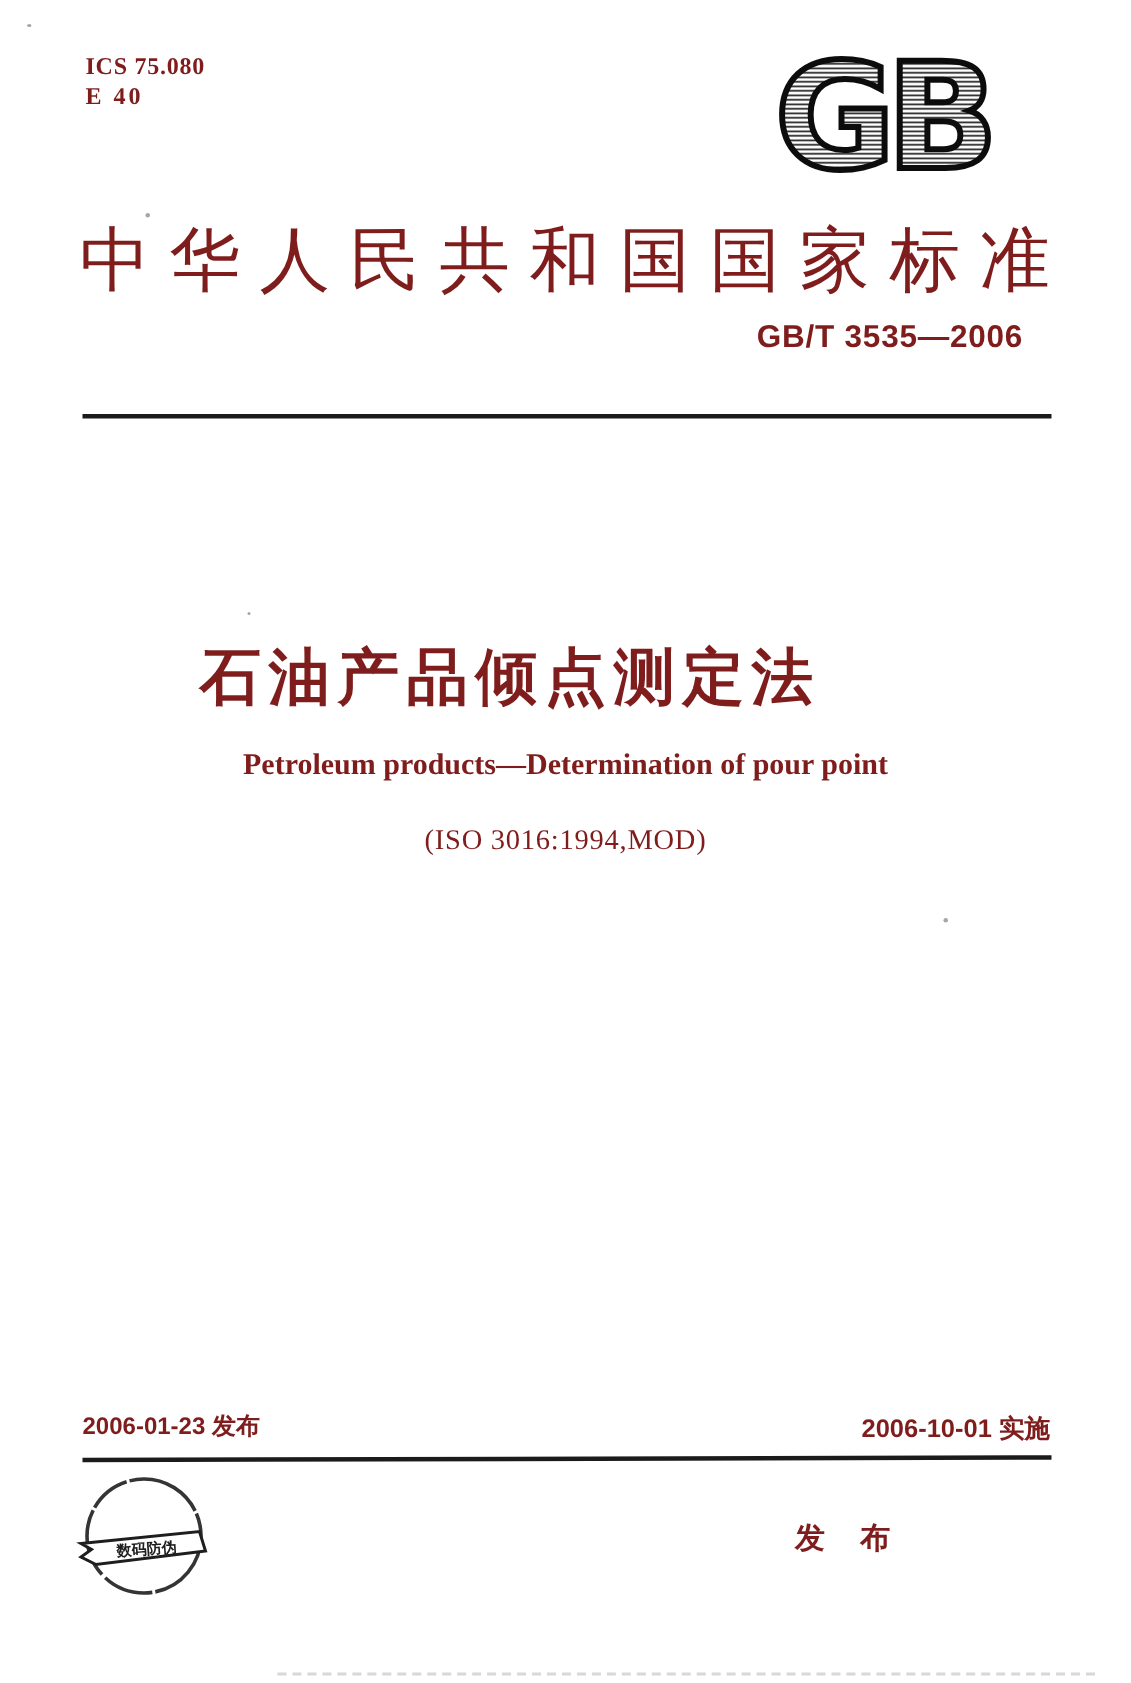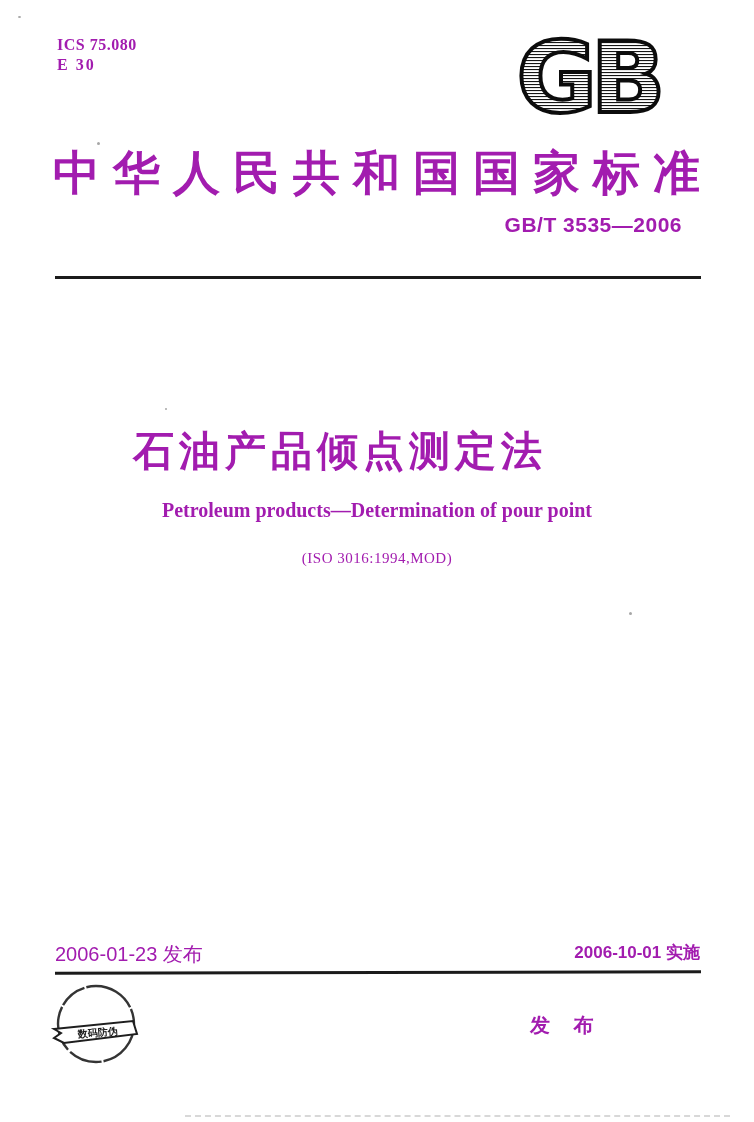--- a/index.html
+++ b/index.html
@@ -3,21 +3,21 @@
 <meta charset="utf-8">
 <style>
   html, body { margin: 0; padding: 0; background: #e8e8e8; }
   .page {
     position: relative;
     width: 754px;
     height: 1122px;
     margin: 0 auto;
     background: #ffffff;
     overflow: hidden;
-    color: #a21caf;
+    color: #7f1d1d;
     font-family: "Liberation Serif", serif;
   }
   .abs { position: absolute; }
 
   
   .ics-code {
     left: 57px; top: 36px;
     font-size: 16px; font-weight: bold;
     letter-spacing: 0.5px;
     font-family: "Liberation Serif", serif;
@@ -29,21 +29,21 @@
     font-family: "Liberation Serif", serif;
   }
 
   
   .gb-logo { left: 498px; top: 26px; width: 180px; height: 95px; }
 
   
   .header-title {
     left: 53px; top: 142px;
     width: 660px;
-    font-size: 47px; font-weight: bold;
+    font-size: 47px; font-weight: normal;
     letter-spacing: 13px;
     white-space: nowrap;
     font-family: "Liberation Serif", serif;
   }
 
   .std-code {
     right: 72px; top: 213px;
     font-size: 21px; font-weight: bold;
     letter-spacing: 0.5px;
     font-family: Liberation Sans, sans-serif;
@@ -76,29 +76,29 @@
     left: 0; top: 499px;
     width: 754px;
     text-align: center;
     font-size: 20px; font-weight: bold;
     font-family: "Liberation Serif", serif;
   }
   .iso-ref {
     left: 0; top: 550px;
     width: 754px;
     text-align: center;
-    font-size: 15px;
+    font-size: 19px;
     letter-spacing: 0.5px;
     font-family: "Liberation Serif", serif;
   }
 
   
   .issue-date {
     left: 55px; top: 941px;
-    font-size: 20px; font-weight: normal;
+    font-size: 16px; font-weight: bold;
     font-family: "Liberation Sans", sans-serif;
   }
   .impl-date {
     right: 54px; top: 941px;
     font-size: 17px; font-weight: bold;
     font-family: "Liberation Sans", sans-serif;
   }
   .rule-bottom {
     left: 55px; top: 971px;
     width: 646px; height: 3px;
@@ -137,21 +137,21 @@
 
   
   .speck { position: absolute; background: rgba(0,0,0,0.35); border-radius: 50%; }
 </style>
 </head>
 <body>
 
 <div class="page">
 
   <div class="abs ics-code">ICS 75.080</div>
-  <div class="abs class-code">E 30</div>
+  <div class="abs class-code">E 40</div>
 
   <svg class="abs gb-logo" viewBox="0 0 180 95" aria-hidden="true">
     <defs>
       <pattern id="hatch" width="3" height="3" patternUnits="userSpaceOnUse">
         <rect width="3" height="3" fill="#ffffff"></rect>
         <rect y="1" width="3" height="1.1" fill="#161616"></rect>
       </pattern>
     </defs>
     <text x="90" y="86" text-anchor="middle" font-family="DejaVu Sans, sans-serif" font-weight="bold" font-size="98" letter-spacing="-6" fill="url(#hatch)" stroke="#0c0c0c" stroke-width="4">GB</text>
   </svg>

